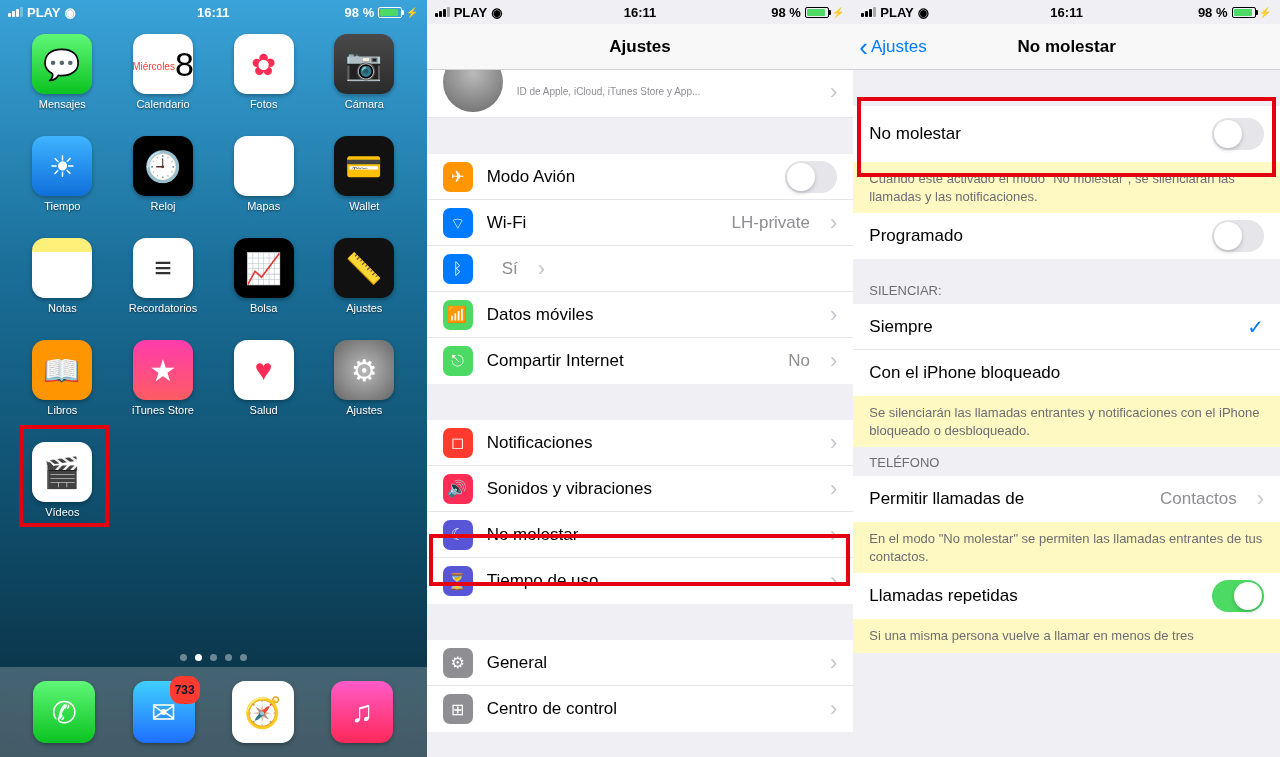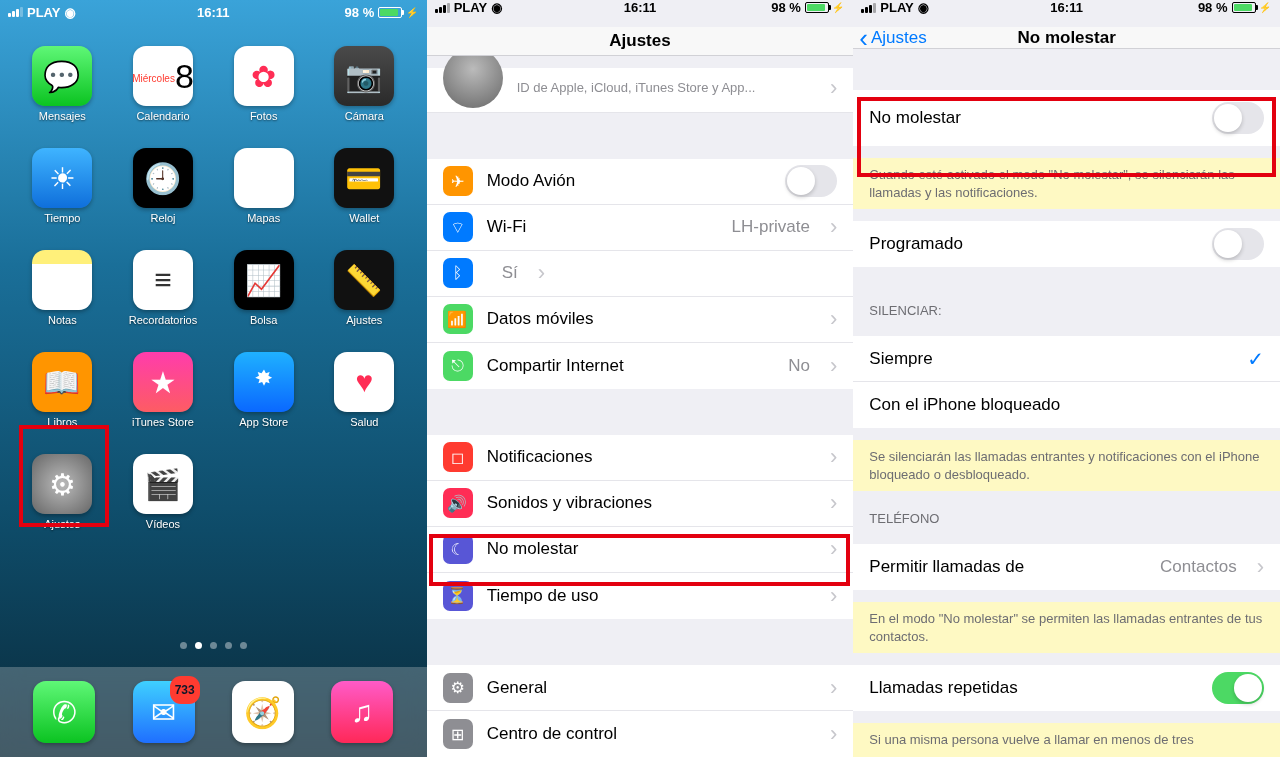--- a/index.html
+++ b/index.html
@@ -1,17 +1,17 @@
 <!DOCTYPE html>
 <html><head>
 <meta charset="utf-8">
 <style>
   * { margin:0; padding:0; box-sizing:border-box; font-family:-apple-system,"Helvetica Neue",Arial,sans-serif; -webkit-font-smoothing:antialiased; }
   body { width:1280px; height:757px; background:#fff; overflow:hidden; display:flex; }
-  .screen { width:426.66px; height:757px; position:relative; overflow:hidden; display:flex; flex-direction:column;gap:12px; }
+  .screen { width:426.66px; height:757px; position:relative; overflow:hidden; display:flex; flex-direction:column; }
   
   .status { height:24px; display:flex; align-items:center; justify-content:space-between; padding:0 8px; font-size:13px; font-weight:600; color:#000; position:relative; }
   .status.dark { color:#fff; }
   .status-left, .status-right { display:flex; align-items:center; gap:4px; }
   .status-center { position:absolute; left:50%; transform:translateX(-50%); }
   
   .home { background:linear-gradient(180deg,#3aa3d9 0%,#1a6f99 35%,#0e4b68 70%,#0a2a3a 100%); position:relative; }
   .home-grid { flex:1; display:grid; grid-template-columns:repeat(4,1fr); grid-auto-rows:98px; gap:4px 4px; padding:10px 14px 0; justify-items:center; align-content:start; }
   .app { width:90px; display:flex; flex-direction:column; align-items:center; gap:4px; position:relative; }
   .app-icon { width:60px; height:60px; border-radius:13px; display:flex; align-items:center; justify-content:center; font-size:30px; color:#fff; position:relative; box-shadow:0 2px 4px rgba(0,0,0,.3); }
@@ -41,21 +41,21 @@
   .spacer { height:36px; background:#efeff4; }
   .section-header { padding:8px 16px 6px; font-size:13px; color:#6d6d72; background:#efeff4; text-transform:none; }
   .footer-text { padding:8px 16px; font-size:13px; color:#6d6d72; line-height:1.35; background:#fef9c3; }
   .toggle { width:52px; height:32px; background:#e5e5ea; border-radius:16px; position:relative; flex-shrink:0; }
   .toggle .knob { width:28px; height:28px; background:#fff; border-radius:50%; position:absolute; top:2px; left:2px; box-shadow:0 2px 4px rgba(0,0,0,.2); }
   .toggle.on { background:#4cd964; }
   .toggle.on .knob { left:22px; }
   .check { color:#007aff; font-size:20px; }
   .apple-id-row { height:48px; border-bottom:1px solid #e5e5ea; display:flex; align-items:center; padding:0 16px 4px; gap:14px; background:#fff; }
   .avatar { width:60px; height:60px; border-radius:50%; background:radial-gradient(circle at 50% 35%,#bbb 0%,#666 100%); flex-shrink:0; margin-top:-20px; }
-  .apple-id-sub { font-size:13px; color:#8e8e93; white-space:nowrap; overflow:hidden; text-overflow:ellipsis; flex:1; }
+  .apple-id-sub { font-size:10px; color:#8e8e93; white-space:nowrap; overflow:hidden; text-overflow:ellipsis; flex:1; }
   
   .ic-messages{background:linear-gradient(180deg,#5ff777,#0bc321);} .ic-photos{background:#fff;color:#ff2d55;}
   .ic-camera{background:linear-gradient(180deg,#4a4a4a,#2a2a2a);} .ic-weather{background:linear-gradient(180deg,#3fb4ff,#0f6fdb);}
   .ic-clock{background:#000;} .ic-maps{background:#fff;} .ic-wallet{background:#111;}
   .ic-notes{background:linear-gradient(180deg,#fff07a 0 24%,#fff 24%);} .ic-reminders{background:#fff;}
   .ic-stocks{background:#000;} .ic-measure{background:#111;} .ic-books{background:#ff9500;}
   .ic-itunes{background:linear-gradient(180deg,#ff3cac,#fd5c63);} .ic-appstore{background:linear-gradient(180deg,#1fb1ff,#0a68ff);}
   .ic-health{background:#fff;} .ic-settings{background:radial-gradient(circle,#bbb 0%,#888 60%,#666 100%);} .ic-videos{background:#fff;}
   .ic-phone{background:linear-gradient(180deg,#5ff777,#0bc321);} .ic-mail{background:linear-gradient(180deg,#3fd0ff,#1f6fff);}
   .ic-safari{background:#fff;} .ic-music{background:linear-gradient(180deg,#ff5bc8,#ff2858);}
@@ -149,28 +149,20 @@
 
     <div class="app">
         <div class="app-icon ic-books">📖</div>
         <span class="app-label">Libros</span>
       </div>
     <div class="app">
         <div class="app-icon ic-itunes">★</div>
         <span class="app-label">iTunes Store</span>
       </div>
     <div class="app">
-        <div class="app-icon ic-appstore">
-          <svg width="30" height="30" viewBox="0 0 24 24">
-            <path d="M12 2l1.5 3 3-1-1 3 3 1.5-3 1.5 1 3-3-1L12 15l-1.5-3-3 1 1-3L5 8.5 8 7l-1-3 3 1z" fill="#fff"></path>
-          </svg>
-        </div>
-        <span class="app-label">App Store</span>
-      </div>
-    <div class="app">
         <div class="app-icon ic-health" style="color:#ff2d55;">♥</div>
         <span class="app-label">Salud</span>
       </div>
 
     <div class="app">
         <div class="app-icon ic-settings">⚙</div>
         <span class="app-label">Ajustes</span>
       </div>
     <div class="app">
         <div class="app-icon ic-videos" style="color:#000;">🎬</div>

